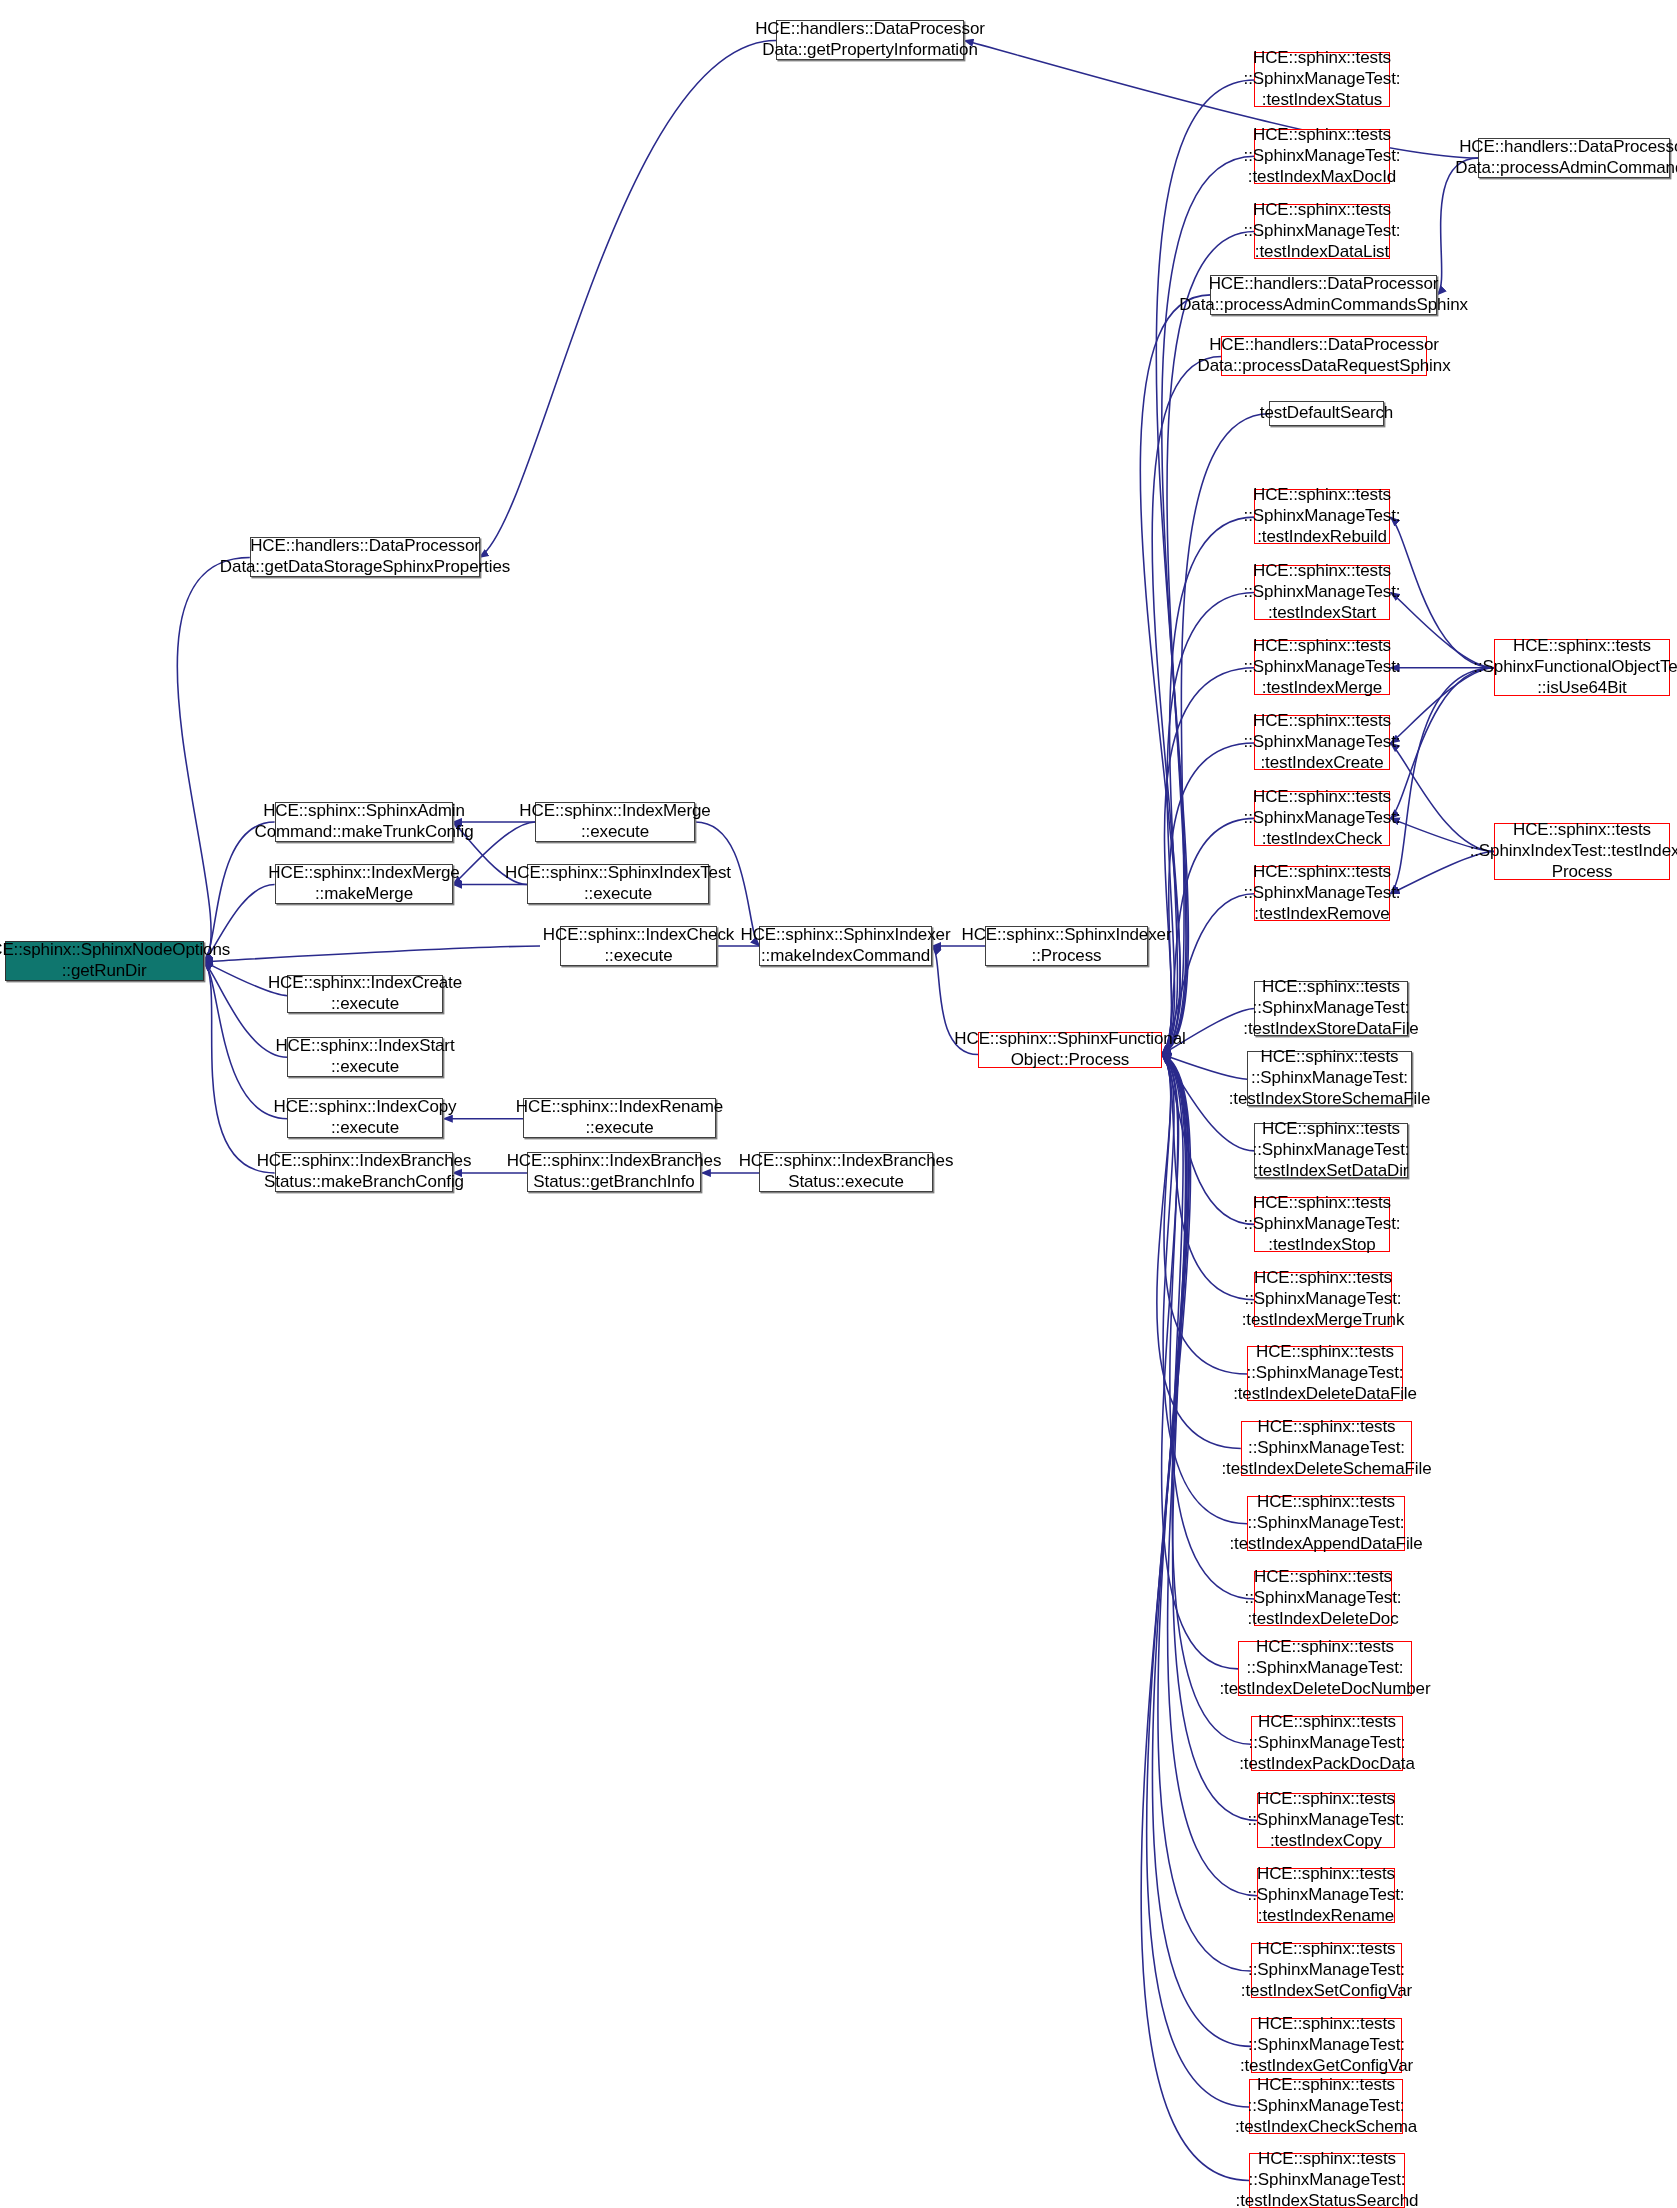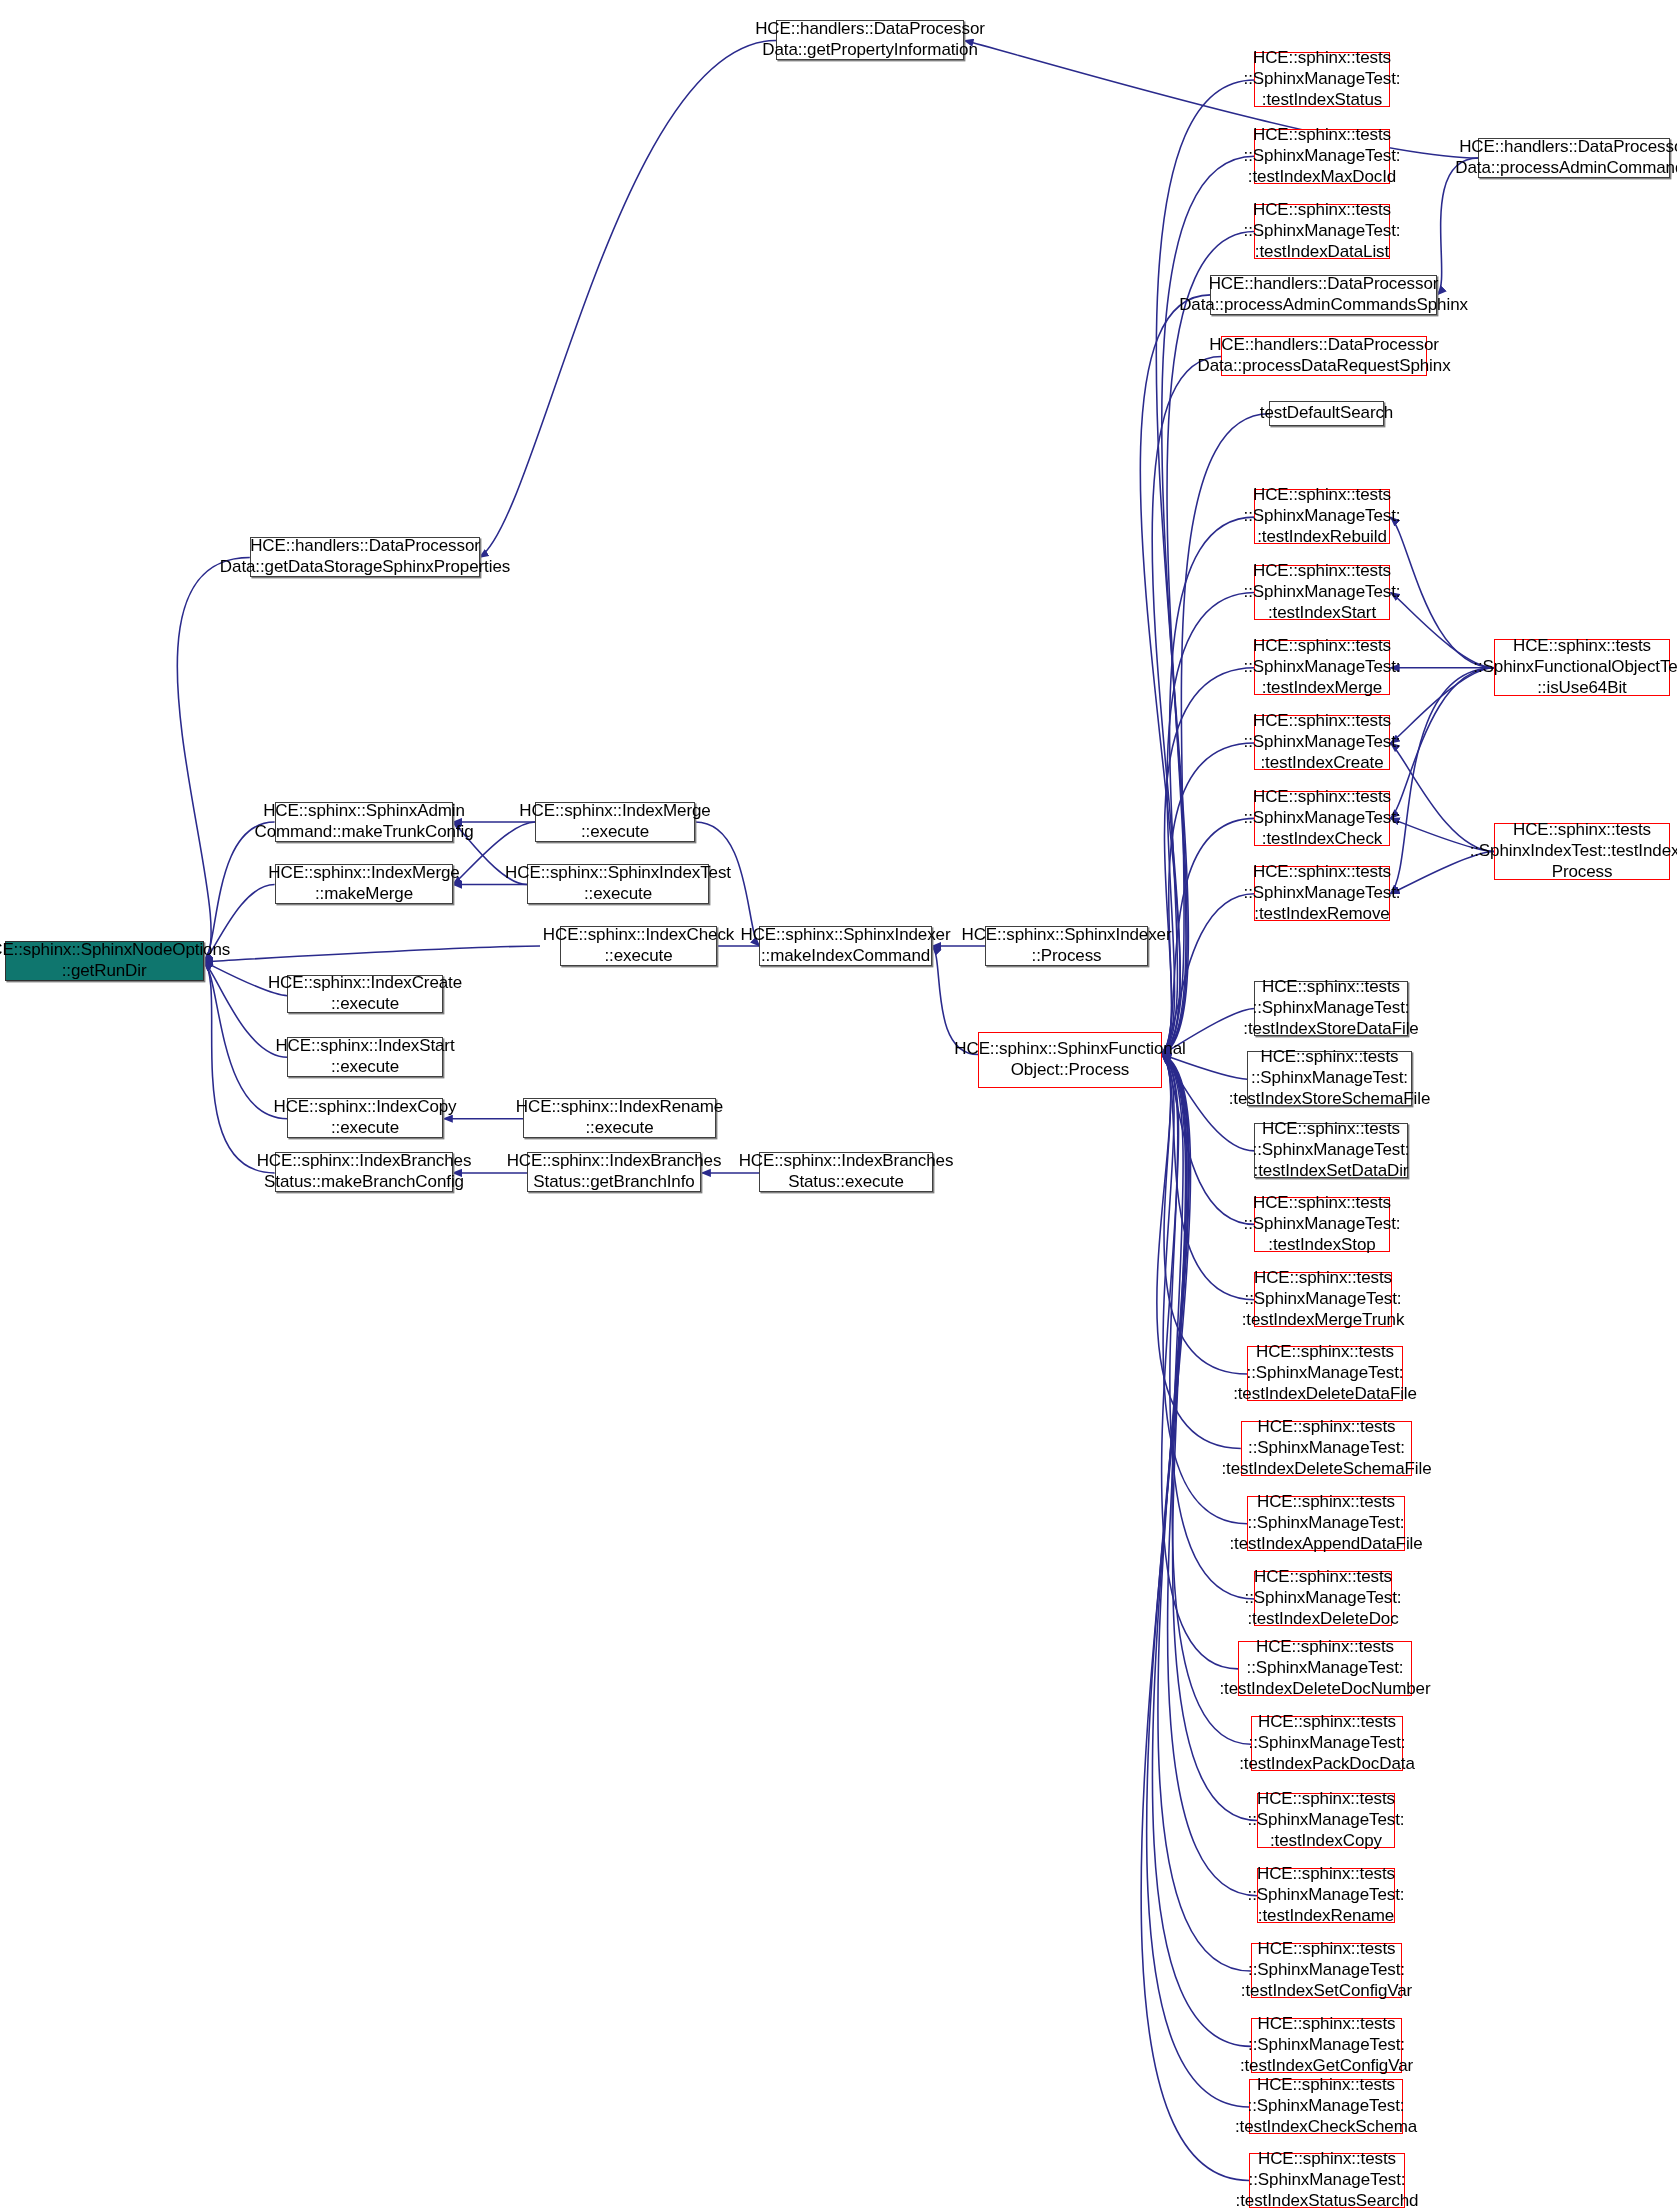--- a/index.html
+++ b/index.html
@@ -164,21 +164,21 @@
       <div class="node" style="left: 759px; top: 926px; width: 173px; height: 40px;">HCE::sphinx::SphinxIndexer
 ::makeIndexCommand</div>
       <div class="node" style="left: 985px; top: 926px; width: 163px; height: 40px;">HCE::sphinx::SphinxIndexer
 ::Process</div>
       <div class="node focus" style="left: 4.6px; top: 941px; width: 199px; height: 40px;">HCE::sphinx::SphinxNodeOptions
 ::getRunDir</div>
       <div class="node" style="left: 287px; top: 975px; width: 156px; height: 38px;">HCE::sphinx::IndexCreate
 ::execute</div>
       <div class="node" style="left: 287px; top: 1037px; width: 156px; height: 40px;">HCE::sphinx::IndexStart
 ::execute</div>
-      <div class="node red" style="left: 978px; top: 1032px; width: 184px; height: 56px;">HCE::sphinx::SphinxFunctional
+      <div class="node red" style="left: 978px; top: 1032px; width: 184px; height: 36px;">HCE::sphinx::SphinxFunctional
 Object::Process</div>
       <div class="node" style="left: 1254px; top: 981px; width: 154px; height: 55px;">HCE::sphinx::tests
 ::SphinxManageTest:
 :testIndexStoreDataFile</div>
       <div class="node" style="left: 1247px; top: 1051px; width: 165px; height: 55px;">HCE::sphinx::tests
 ::SphinxManageTest:
 :testIndexStoreSchemaFile</div>
       <div class="node" style="left: 1254px; top: 1123px; width: 154px; height: 55px;">HCE::sphinx::tests
 ::SphinxManageTest:
 :testIndexSetDataDir</div>

